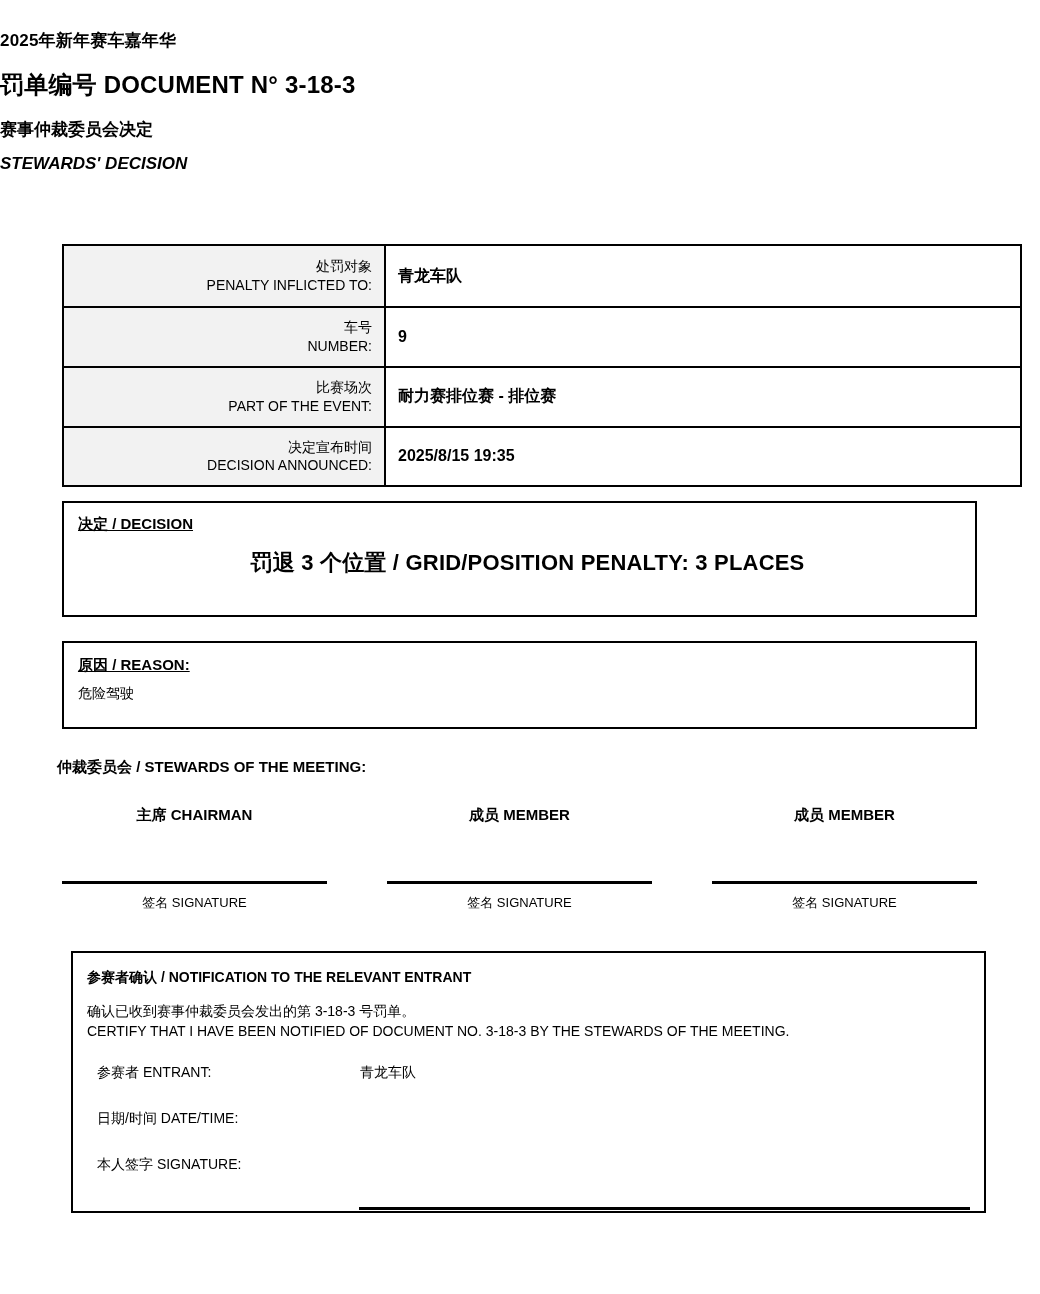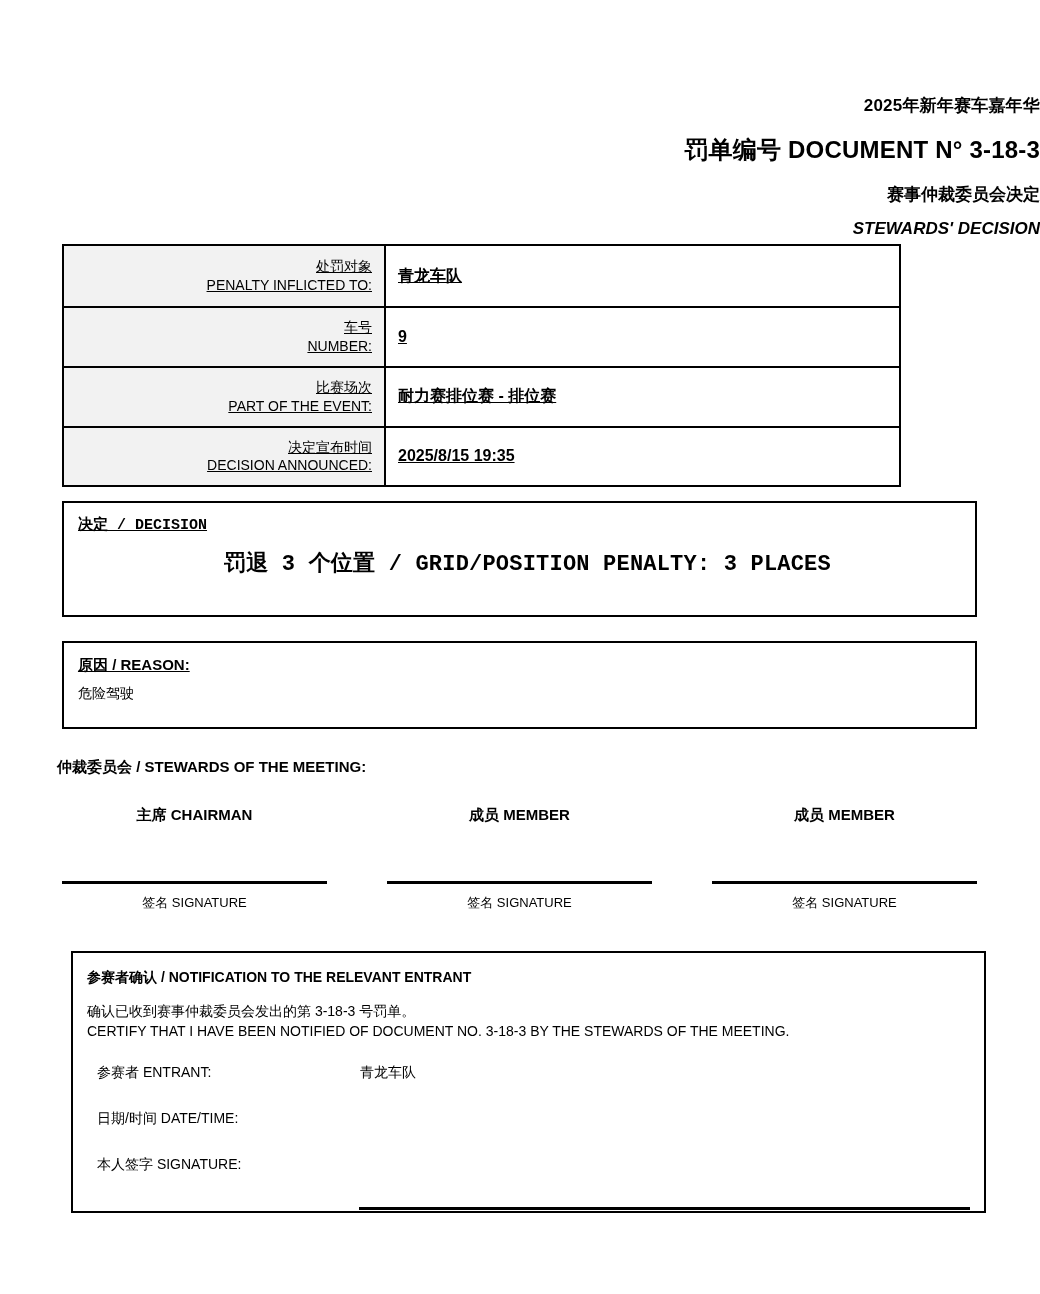--- a/index.html
+++ b/index.html
@@ -19,22 +19,22 @@
   }
   .page {
     position: relative;
     width: 1040px;
     height: 1294px;
     padding: 0;
   }
 
   
   .header {
-    text-align: right;
-    padding-top: 96px;
+    text-align: left;
+    padding-top: 31px;
   }
   .header .line-event {
     font-size: 17px;
     font-weight: bold;
     letter-spacing: 0.2px;
     line-height: 1.2;
   }
   .header .line-doc {
     font-size: 24px;
     font-weight: bold;
@@ -54,25 +54,24 @@
     font-style: italic;
     margin-top: 13px;
     line-height: 1.2;
   }
 
   
   .info-table {
     position: absolute;
     left: 62px;
     top: 244px;
-    width: 839px;
+    width: 960px;
     border-collapse: collapse;
     border: 2px solid #15803d;
     table-layout: fixed;
-    text-decoration: underline;
   }
   .info-table td {
     border: 2px solid #000;
     vertical-align: middle;
     padding: 0;
   }
   .info-table td.lbl {
     width: 322px;
     background: #f2f2f2;
     text-align: right;
@@ -99,21 +98,21 @@
   .row-h-2 { height: 55px; margin-left: 30px; }
 
   
   .box {
     position: absolute;
     left: 62px;
     width: 915px;
     border: 2px solid #000;
     background: #fff;
   }
-  .box-decision { top: 501px; height: 116px; font-family: Liberation Mono, monospace; }
+  .box-decision { top: 501px; height: 116px; }
   .box-reason   { top: 641px; height: 88px; }
   .box-notify   { top: 951px; height: 262px; margin-left: 9px; }
 
   .box-label {
     font-size: 15px;
     font-weight: bold;
     text-decoration: underline;
     display: inline-block;
   }
   .decision-label {

